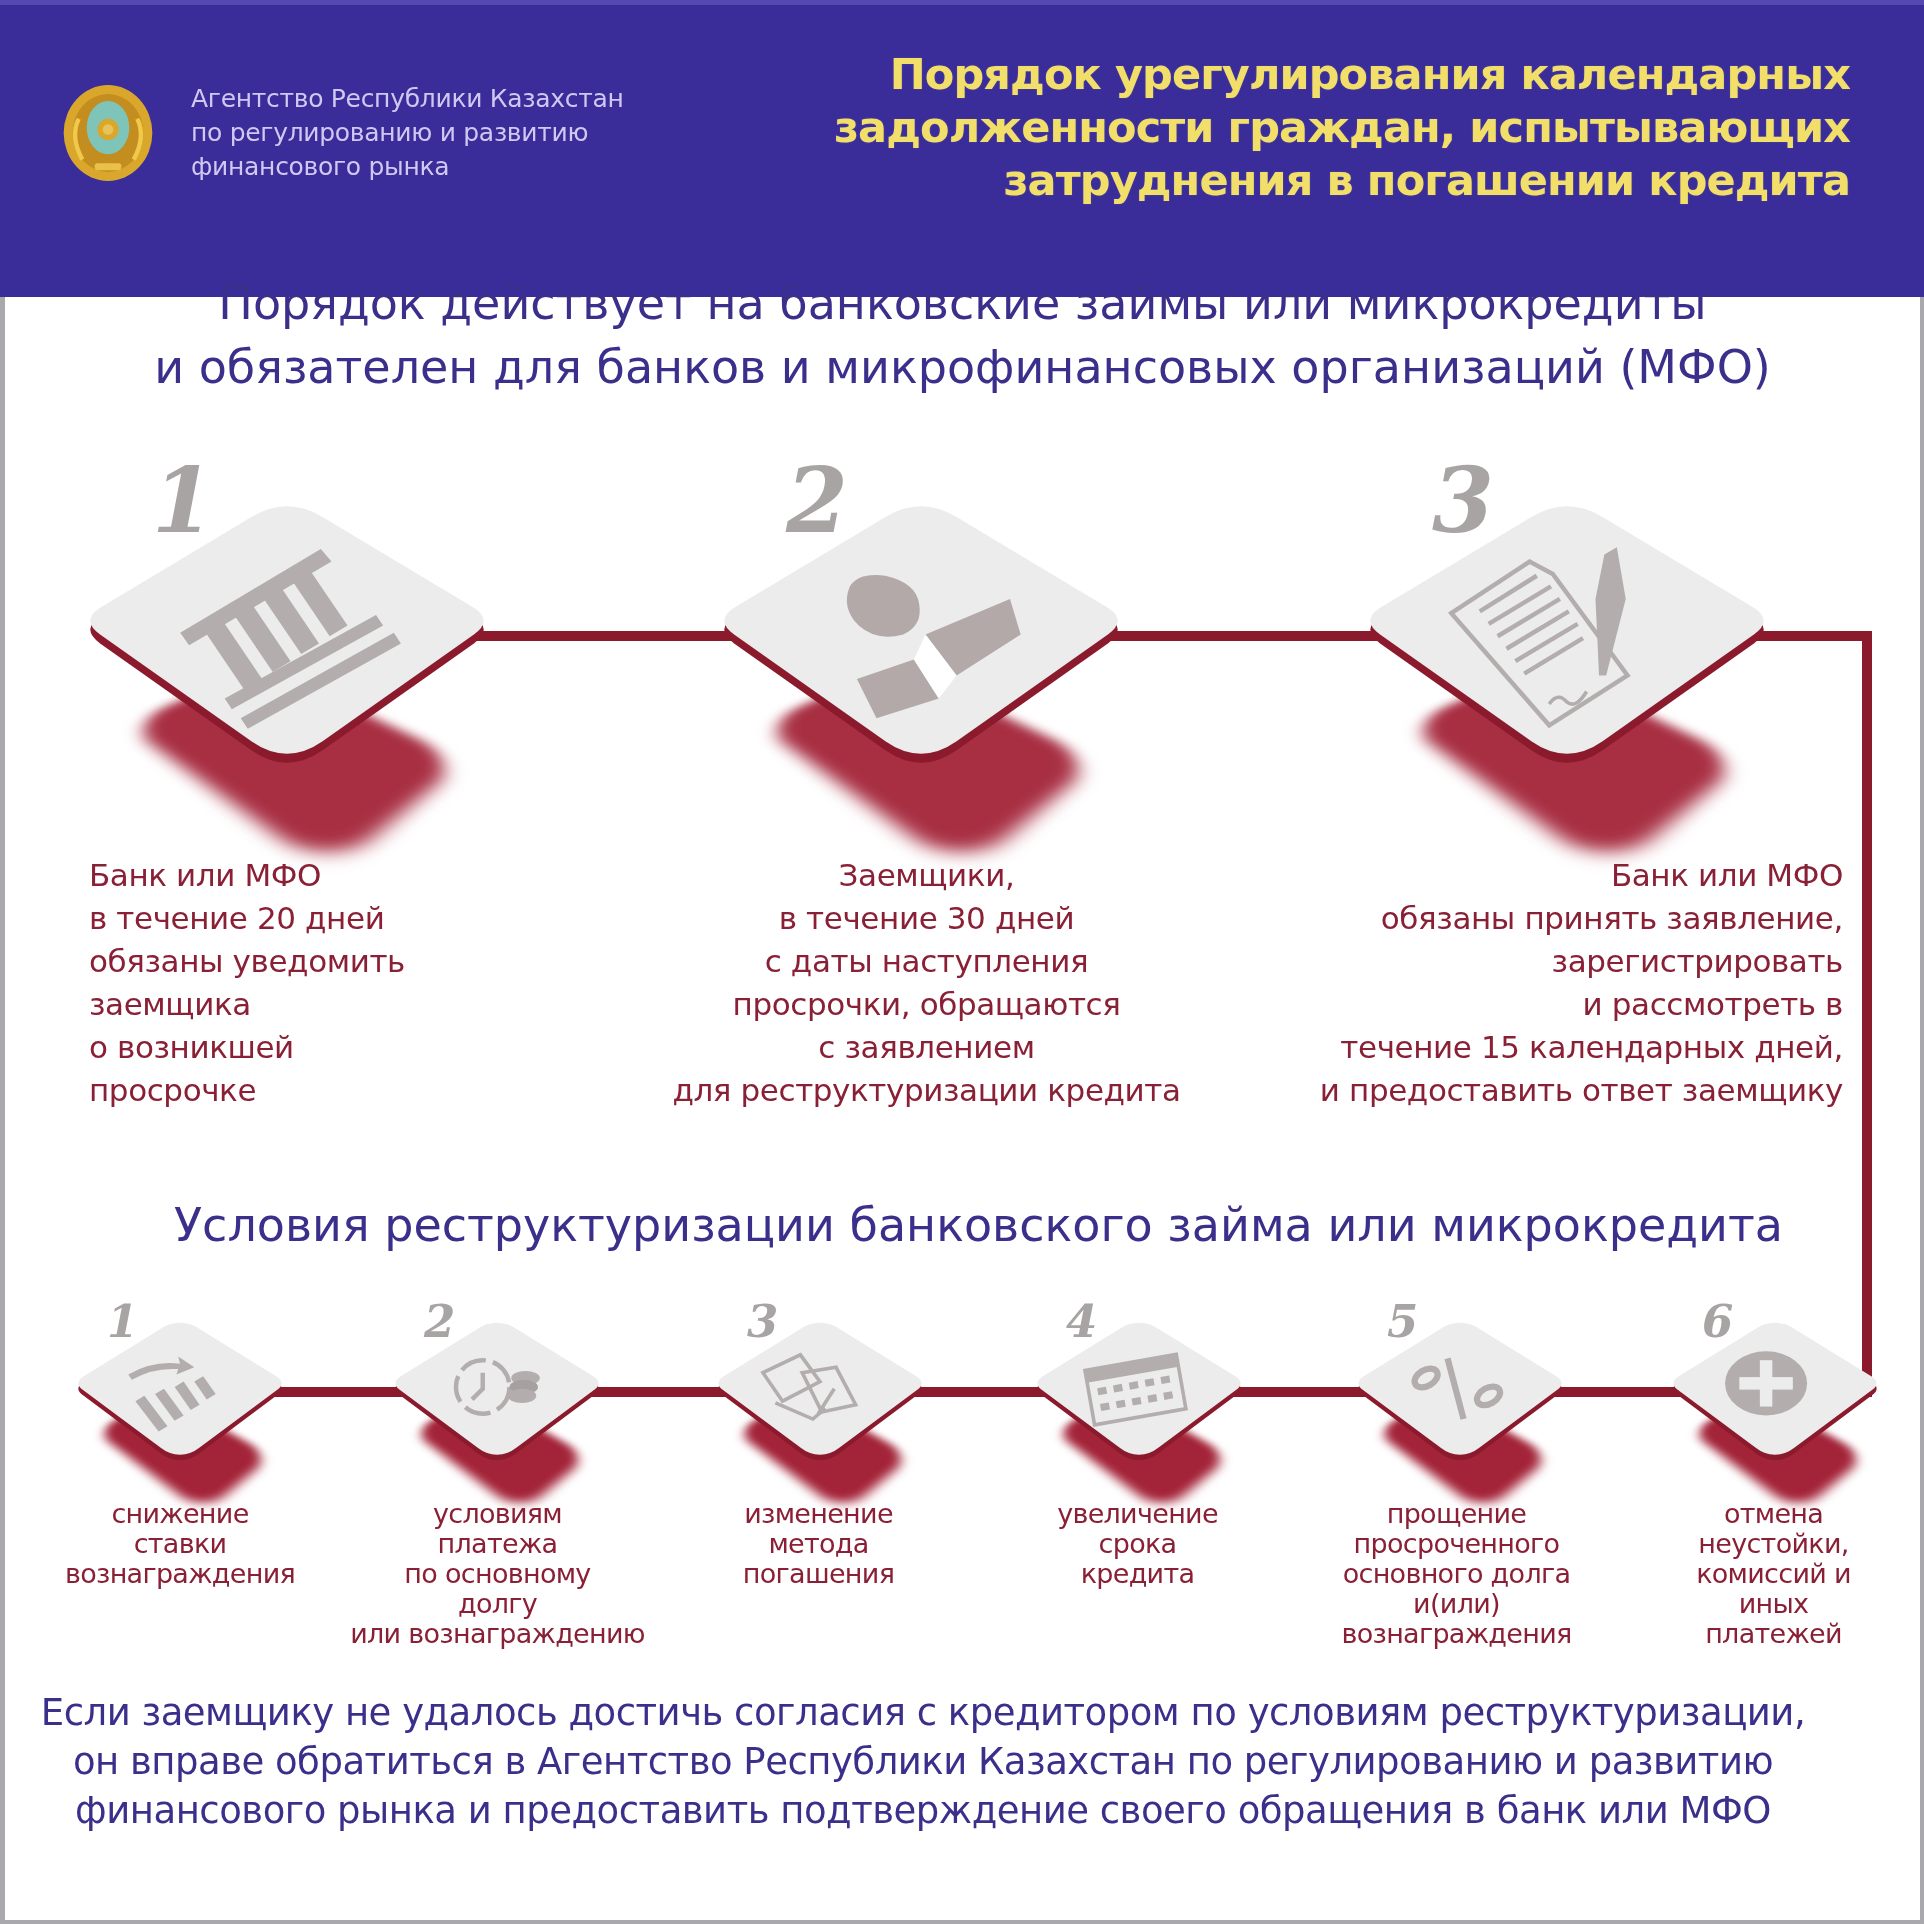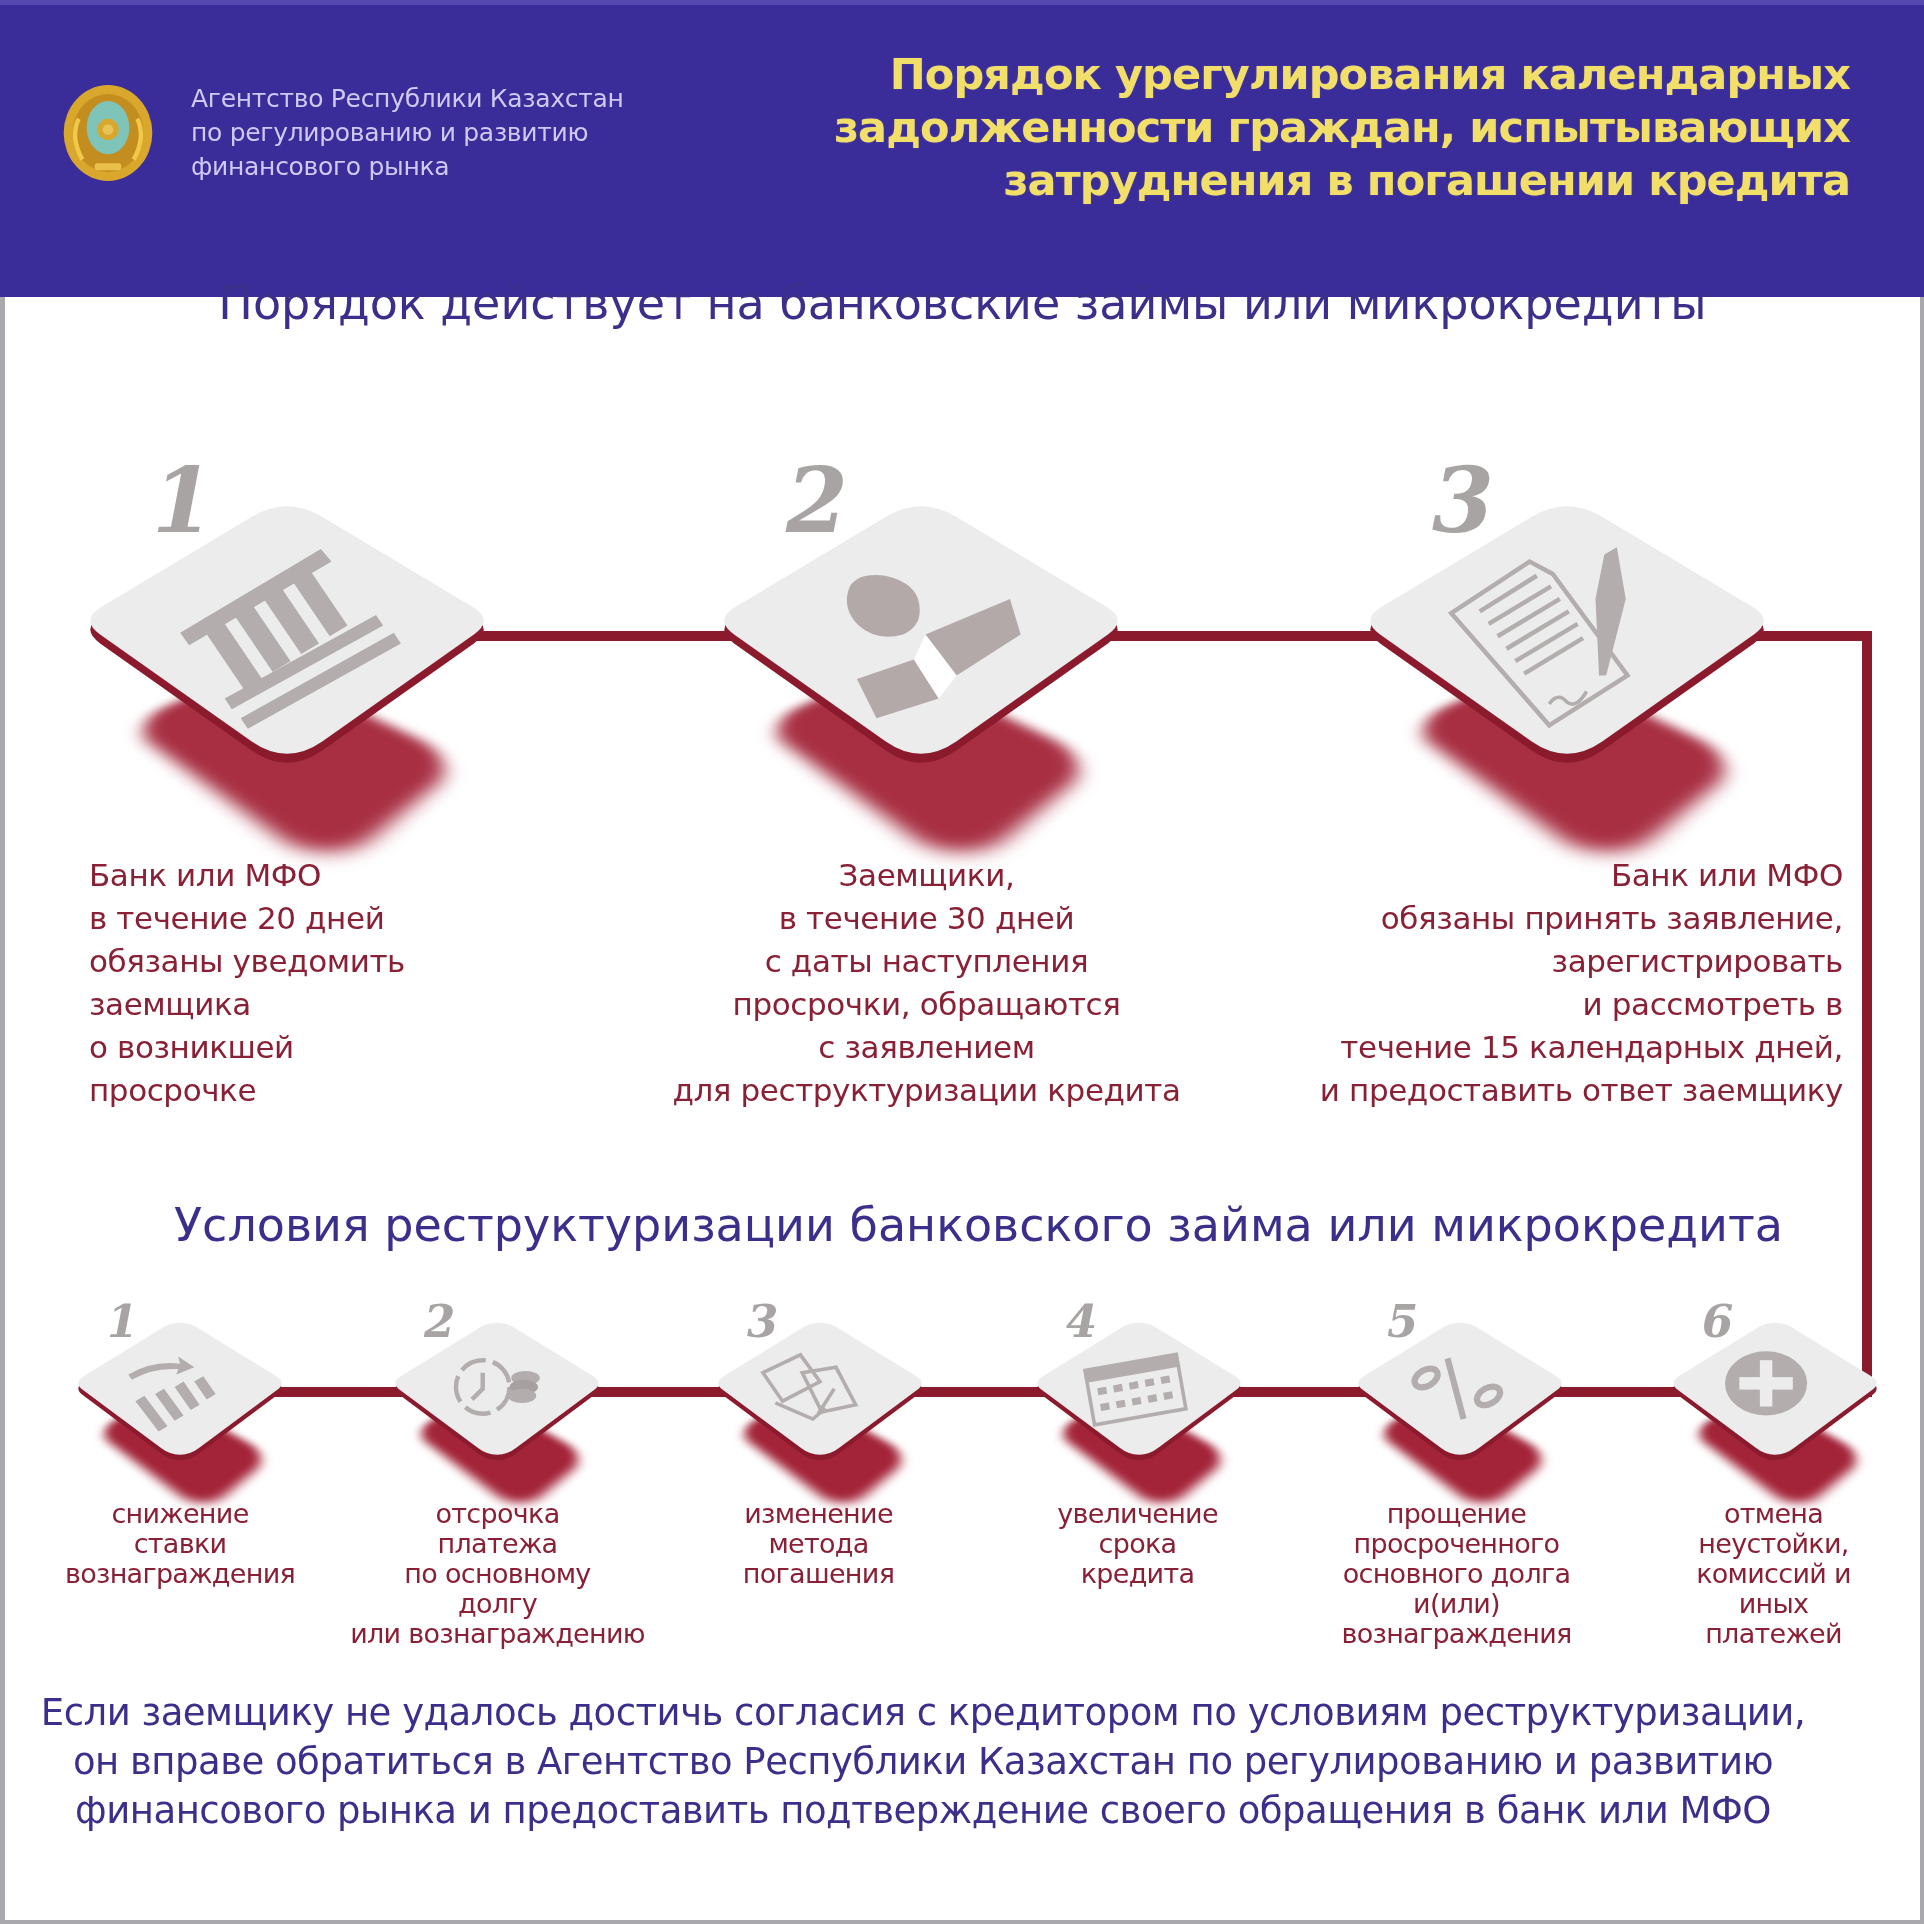--- a/index.html
+++ b/index.html
@@ -69,20 +69,21 @@
   </div>
   <div class="header-title">
     <div>Порядок урегулирования календарных</div>
     <div>задолженности граждан, испытывающих</div>
     <div>затруднения в погашении кредита</div>
   </div>
 </div>
 
 <div class="subtitle">
   <div>Порядок действует на банковские займы или микрокредиты</div>
+  <div>и обязателен для банков и микрофинансовых организаций (МФО)</div>
 </div>
 
 <div class="line" style="left:267px; top:631px; width:1604px; height:9.8px;"></div>
 <div class="line" style="left:1862px; top:631px; width:9.8px; height:749px;"></div>
 <div class="line" style="left:143px; top:1387px; width:1729px; height:9.8px;"></div>
 
 <div class="step" style="left:82px; top:501px;">
   <div class="tile-shadow"></div>
   <div class="tile">
     <svg viewBox="0 0 460 300">
@@ -279,21 +280,21 @@
   </div>
   <div class="cond-num" style="left:34px; top:-19.6px;">6</div>
 </div>
 
 <div class="cond-label" style="left:28.5px; top:1499px;">
   <div>снижение</div>
   <div>ставки</div>
   <div>вознаграждения</div>
 </div>
 <div class="cond-label" style="left:346px; top:1499px;">
-  <div>отсрочка</div>
+  <div>условиям</div>
   <div>платежа</div>
   <div>по основному</div>
   <div>долгу</div>
   <div>или вознаграждению</div>
 </div>
 <div class="cond-label" style="left:667px; top:1499px;">
   <div>изменение</div>
   <div>метода</div>
   <div>погашения</div>
 </div>

